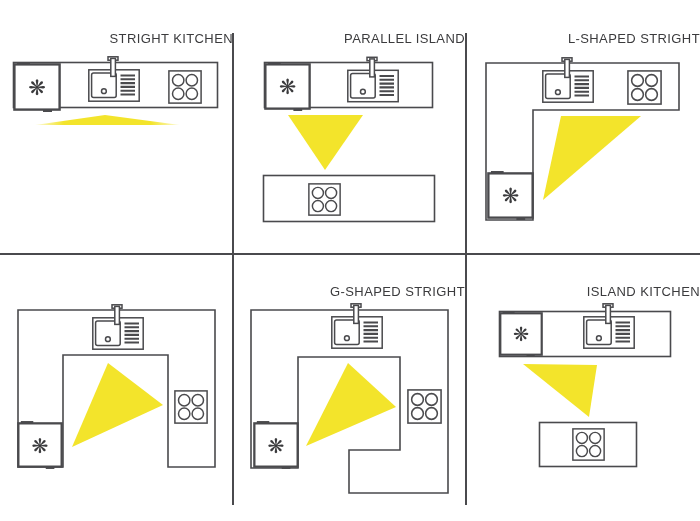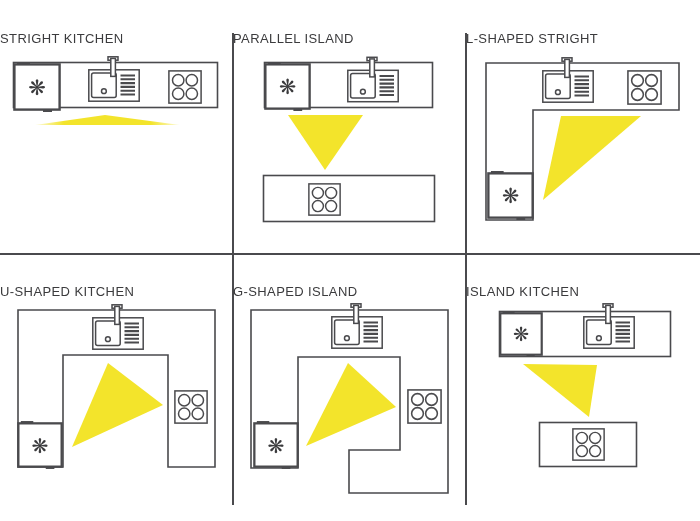--- a/index.html
+++ b/index.html
@@ -2,21 +2,21 @@
 <html style="--work-triangle: #F3E42B; --outline: #4A4A4D; --title-text: #3B3B3D; --background: #FFFFFF;"><head>
 <meta charset="utf-8">
 <style>
   html,body{margin:0;padding:0;}
   body{font-family:"Liberation Sans", sans-serif;}
   .stage{position:relative;width:700px;height:521px;background:var(--background,#fff);overflow:hidden;}
   .divider{position:absolute;background:var(--outline,#4a4a4d);}
   .divider.v{width:2px;top:33px;height:472px;}
   .divider.h{height:2px;left:0;width:700px;top:253px;}
   .cell{position:absolute;}
-  .cell-title{position:absolute;left:0;right:0;text-align:left;
+  .cell-title{position:absolute;left:0;right:0;text-align:right;
     font-size:13px;letter-spacing:.4px;color:var(--title-text,#3b3b3d);
     font-weight:500;}
   .plan{position:absolute;left:0;top:0;}
   .counter{fill:#ffffff;stroke:var(--outline,#4a4a4d);stroke-width:1.6;}
   .fixture{fill:#ffffff;stroke:var(--outline,#4a4a4d);stroke-width:1.5;}
   .fixture-thick{fill:#ffffff;stroke:var(--outline,#4a4a4d);stroke-width:2.4;}
   .tab{fill:var(--outline,#4a4a4d);stroke:none;}
   .drain{stroke:var(--outline,#4a4a4d);stroke-width:2.1;}
   .work-tri{fill:var(--work-triangle,#f3e42b);stroke:none;}
   text.flake{font-family:"DejaVu Sans", sans-serif;fill:#3b3b3d;font-size:21px;}
@@ -92,32 +92,31 @@
     <svg class="plan" width="234" height="254" viewBox="0 0 234 254">
       <path class="counter" d="M20,63 H213 V110 H67 V220 H20 Z"></path>
       <polygon class="work-tri" points="95,116 175,116 77,200"></polygon>
       <use href="#sym-sink" x="76" y="57" width="52" height="46"></use>
       <use href="#sym-stove" x="161" y="70" width="35" height="35"></use>
       <use href="#sym-fridge" x="21" y="172" width="47" height="47"></use>
     </svg>
   </div>
 
   <div class="cell" style="left:0;top:254px;width:233px;height:267px">
-    <div class="cell-title" style="top:30px">U-SHAPED KITCHEN</div>
     <svg class="plan" width="233" height="267" viewBox="0 0 233 267">
       <path class="counter" d="M18,56 H215 V213 H168 V101 H63 V213 H18 Z"></path>
       <polygon class="work-tri" points="108,109 163,151 72,193"></polygon>
       <use href="#sym-sink" x="92" y="50" width="52" height="46"></use>
       <use href="#sym-stove" x="174" y="136" width="34" height="34"></use>
       <use href="#sym-fridge" x="17" y="168" width="46" height="46"></use>
     </svg>
   </div>
 
   <div class="cell" style="left:233px;top:254px;width:232px;height:267px">
-    <div class="cell-title" style="top:30px">G-SHAPED ISLAND</div>
+    <div class="cell-title" style="top:30px">G-SHAPED STRIGHT</div>
     <svg class="plan" width="232" height="267" viewBox="0 0 232 267">
       <path class="counter" d="M18,56 H215 V239 H116 V196 H167 V103 H65 V214 H18 Z"></path>
       <polygon class="work-tri" points="115,109 163,153 73,192"></polygon>
       <use href="#sym-sink" x="98" y="49" width="52" height="46"></use>
       <use href="#sym-stove" x="174" y="135" width="35" height="35"></use>
       <use href="#sym-fridge" x="20" y="168" width="46" height="46"></use>
     </svg>
   </div>
 
   <div class="cell" style="left:466px;top:254px;width:234px;height:204px">

